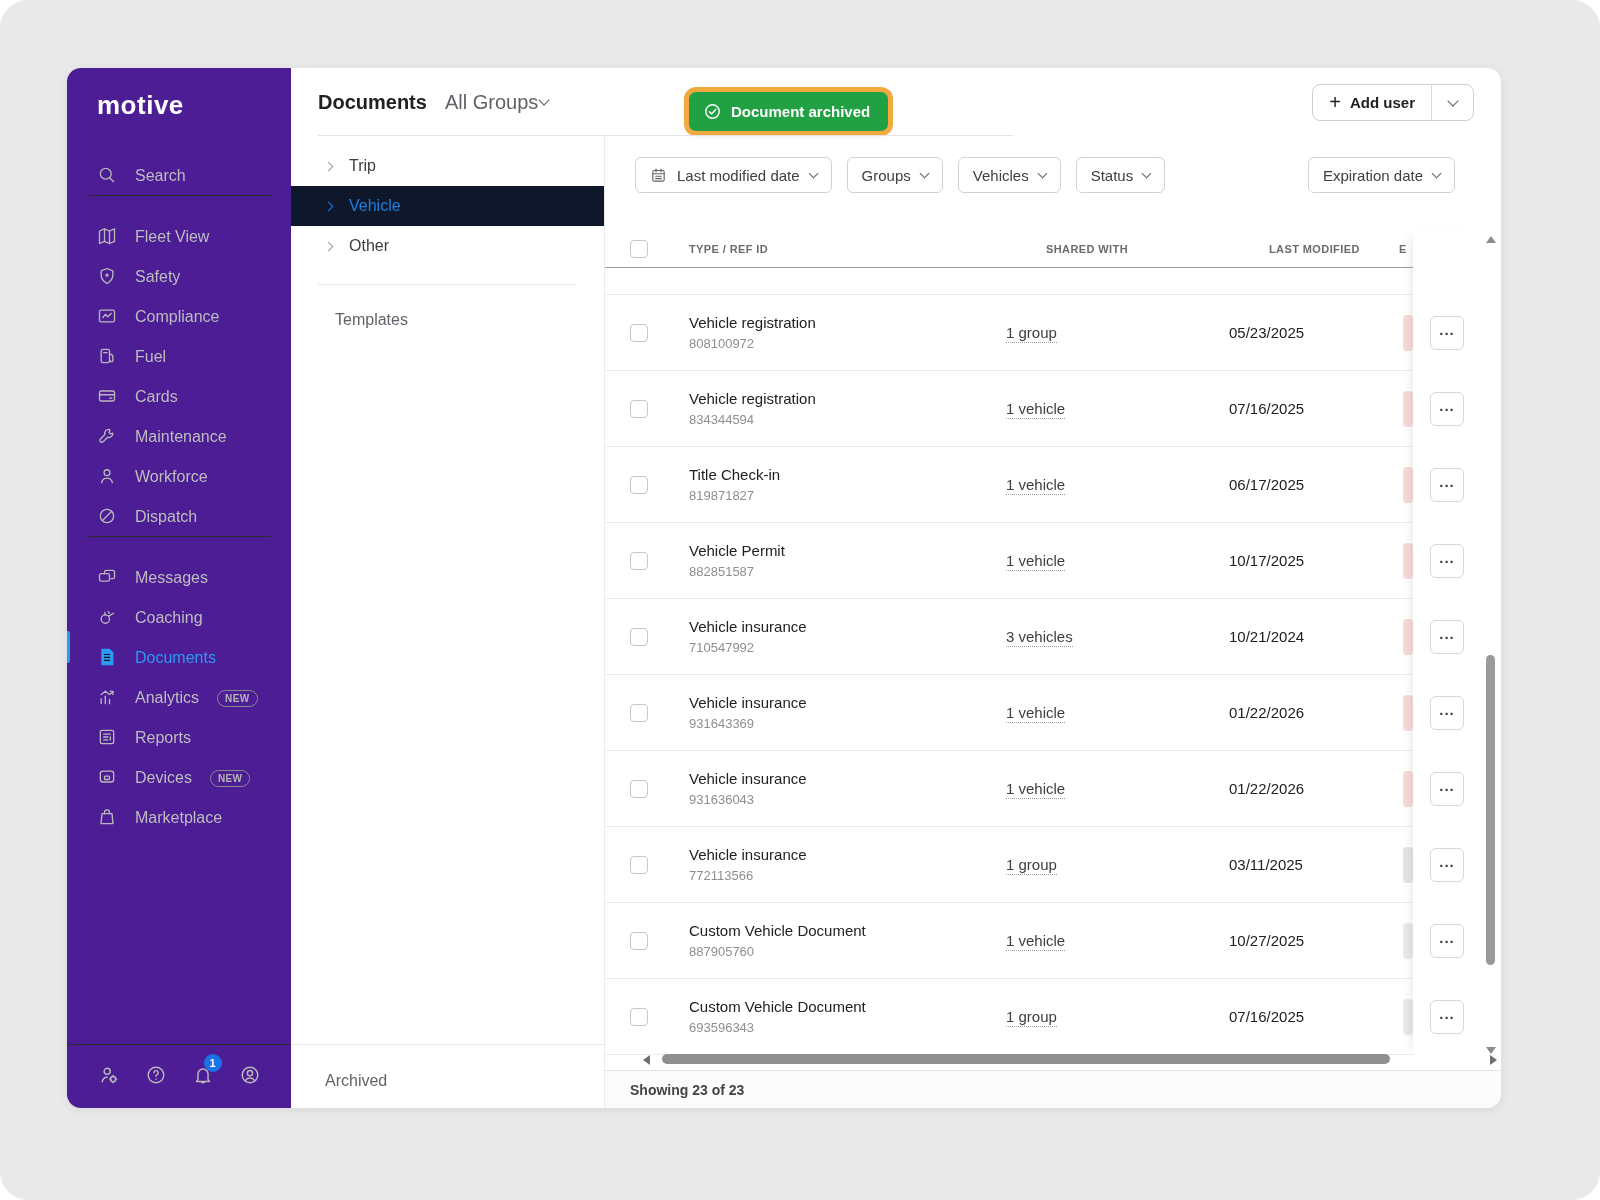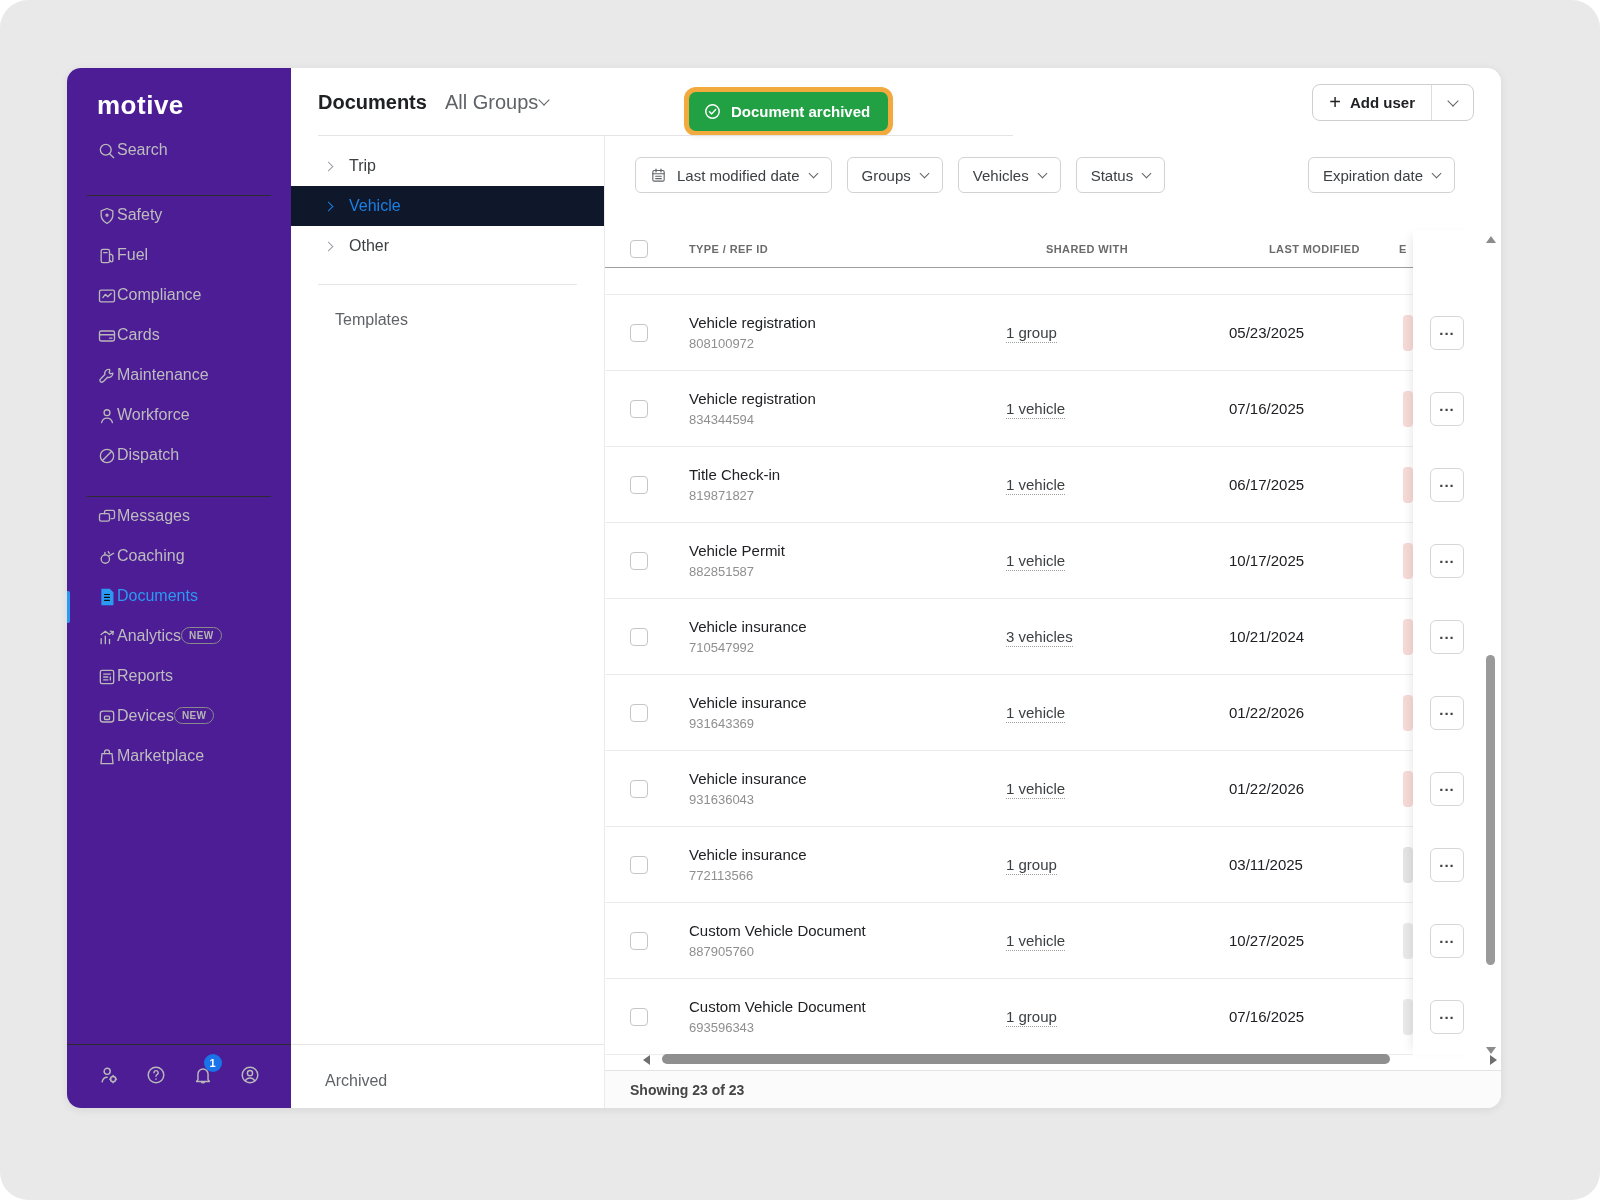--- a/index.html
+++ b/index.html
@@ -8,21 +8,21 @@
   .page-bg { position:absolute; inset:0; background:#e9e9e9; border-radius:28px; }
 
   
   .card { position:absolute; left:67px; top:68px; width:1434px; height:1040px; background:#fff;
           border-radius:14px; overflow:hidden; display:flex; box-shadow:0 2px 10px rgba(0,0,0,.08); }
 
   
   .sidebar { width:224px; background:#4c1d95; color:#bdbdbd; flex:none; position:relative; }
   .logo { padding:22px 0 0 30px; color:#fff; font-size:26px; font-weight:700; letter-spacing:.5px; font-style:italic; }
   .logo span { font-style:normal; }
-  .side-item { display:flex; align-items:flex-start; height:40px; padding-left:30px; font-size:16px; cursor:pointer; position:relative; }
+  .side-item { display:flex; align-items:flex-end; gap:18px; height:40px; padding-left:30px; font-size:16px; cursor:pointer; position:relative; }
   .side-item svg { width:20px; height:20px; stroke:#b9b9b9; fill:none; stroke-width:1.6; stroke-linecap:round; stroke-linejoin:round; flex:none; }
   .side-search { margin-top:20px; height:44px; }
   .side-div { height:1px; background:#2c2c2e; margin:10px 20px; }
   .side-item.active { color:#2b9af3; }
   .side-item.active svg { stroke:#2b9af3; }
   .side-item.active::before { content:""; position:absolute; left:0; top:4px; bottom:4px; width:3px; background:#2b9af3; border-radius:0 2px 2px 0; }
   .new-badge { font-size:10px; font-weight:700; color:#b5b5b5; border:1px solid #8a8a8a; border-radius:9px; padding:2px 7px; letter-spacing:.4px; }
   .side-bottom { position:absolute; left:0; right:0; bottom:0; height:64px; border-top:1px solid #2c2c2e;
                  display:flex; align-items:center; justify-content:space-around; padding:0 18px; }
   .side-bottom svg { width:22px; height:22px; stroke:#b9b9b9; fill:none; stroke-width:1.6; stroke-linecap:round; stroke-linejoin:round; }
@@ -132,39 +132,47 @@
       <svg viewBox="0 0 24 24">
           <circle cx="10.5" cy="10.5" r="6.5"></circle>
           <line x1="15.5" y1="15.5" x2="20" y2="20"></line>
         </svg>
       <span>Search</span>
     </div>
     <div class="side-div"></div>
 
     <div class="side-item">
       <svg viewBox="0 0 24 24">
+          <path d="M3 6l6-2.5 6 2.5 6-2.5v15l-6 2.5-6-2.5-6 2.5z"></path>
+          <line x1="9" y1="3.5" x2="9" y2="18.5"></line>
+          <line x1="15" y1="6" x2="15" y2="21"></line>
+        </svg>
+      <span>Fleet View</span>
+    </div>
+    <div class="side-item">
+      <svg viewBox="0 0 24 24">
           <path d="M12 3l7 2.8v5.2c0 4.8-3.4 7.8-7 10-3.6-2.2-7-5.2-7-10V5.8z"></path>
           <circle cx="12" cy="11" r="1.2"></circle>
         </svg>
       <span>Safety</span>
+    </div>
+    <div class="side-item">
+      <svg viewBox="0 0 24 24">
+          <rect x="3" y="5" width="18" height="14" rx="2"></rect>
+          <polyline points="7 14 10 10 13 13 17 9"></polyline>
+        </svg>
+      <span>Compliance</span>
     </div>
     <div class="side-item">
       <svg viewBox="0 0 24 24">
           <rect x="5" y="4" width="10" height="16" rx="2"></rect>
           <line x1="8" y1="8" x2="12" y2="8"></line>
           <path d="M15 10h2.5l1.5 2v5.5a1.5 1.5 0 0 1-3 0"></path>
         </svg>
       <span>Fuel</span>
-    </div>
-    <div class="side-item">
-      <svg viewBox="0 0 24 24">
-          <rect x="3" y="5" width="18" height="14" rx="2"></rect>
-          <polyline points="7 14 10 10 13 13 17 9"></polyline>
-        </svg>
-      <span>Compliance</span>
     </div>
     <div class="side-item">
       <svg viewBox="0 0 24 24">
           <rect x="3" y="6" width="18" height="12" rx="2"></rect>
           <line x1="3" y1="10.5" x2="21" y2="10.5"></line>
           <line x1="15" y1="14.5" x2="18" y2="14.5"></line>
         </svg>
       <span>Cards</span>
     </div>
     <div class="side-item">

